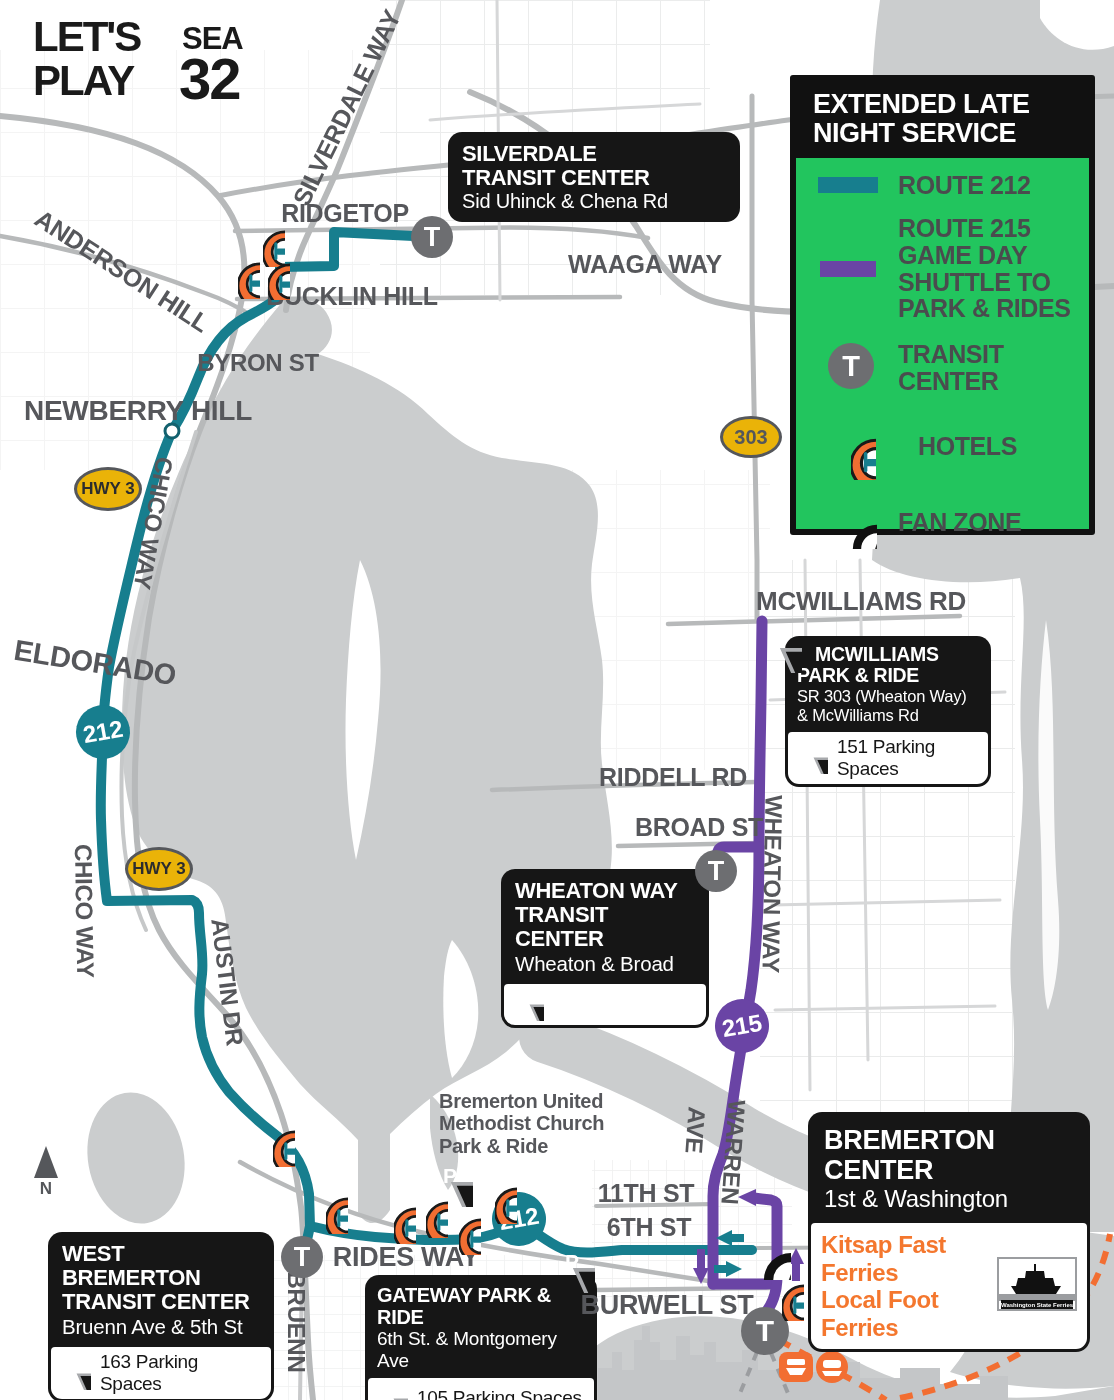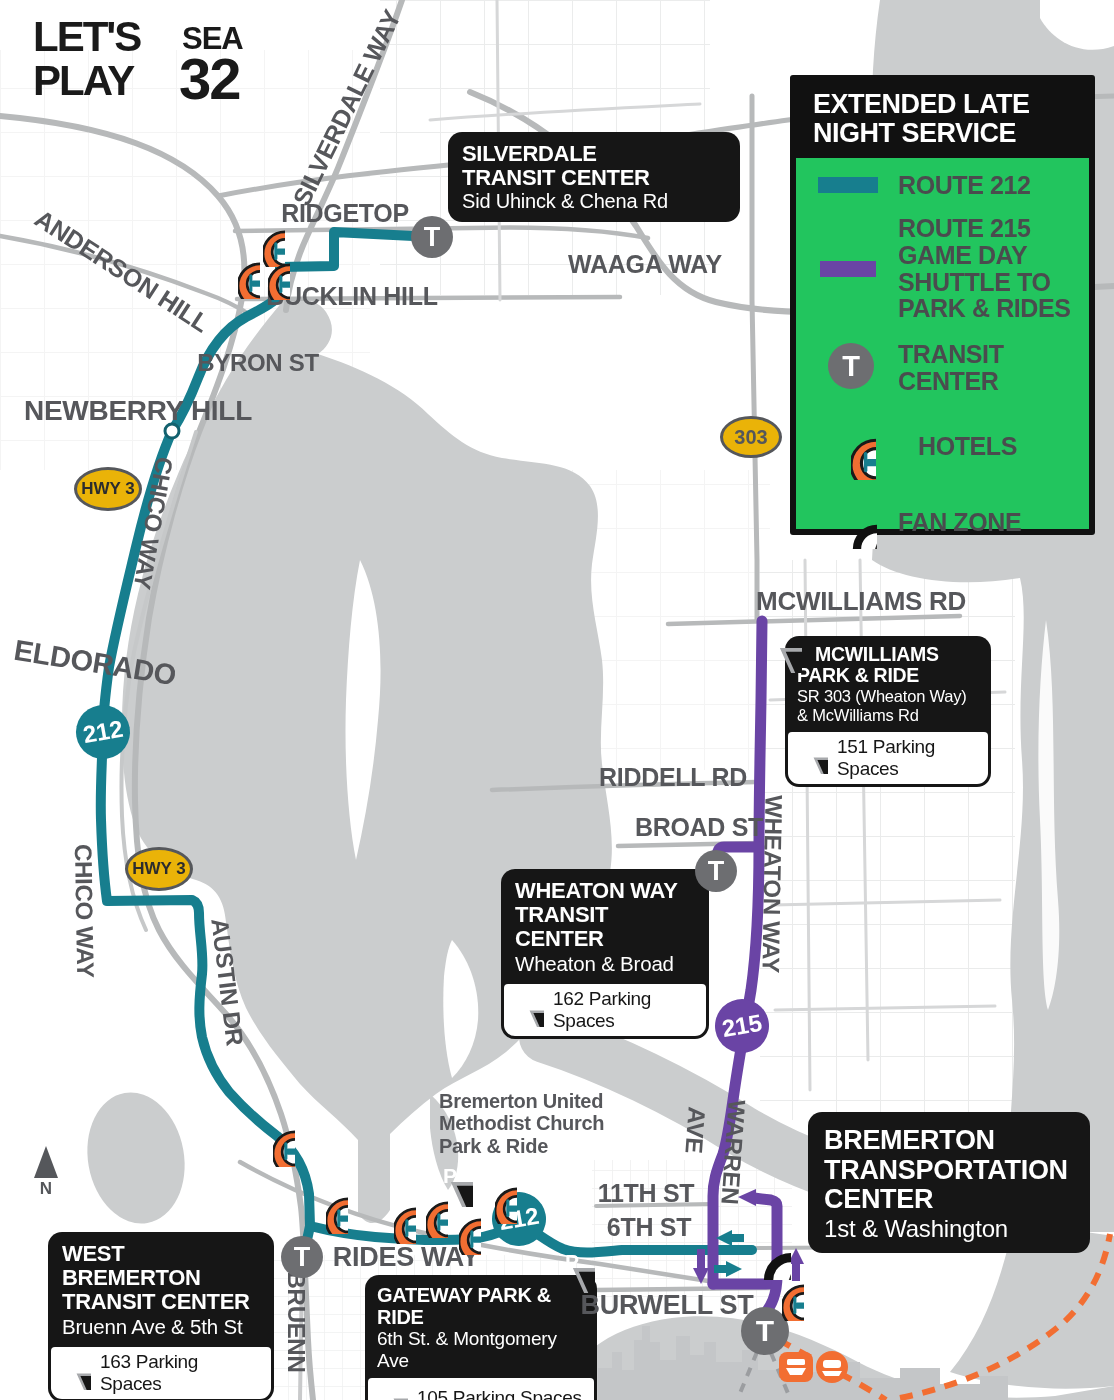--- a/index.html
+++ b/index.html
@@ -222,30 +222,46 @@
       <span class="t" style="font-size:22px">TRANSIT CENTER</span>
       <span class="s" style="font-size:20.5px">Wheaton &amp; Broad</span>
     </div>
     <div class="strip">
       <span class="strip-p">
         <svg width="30" height="33" viewBox="-24 -24 48 52">
             <use href="#sym-ppin"></use>
           </svg>
         <span class="pletter" style="font-size:15px">P</span>
       </span>
-      <span class="strip-text">162 Parking Spaces</span>
     </div>
   </div>
 
   <div class="callout" style="left:808px;top:1112px;width:282px;">
     <div class="head" style="padding:14px 16px 10px;">
       <span class="t" style="font-size:27px">BREMERTON</span>
-      <span class="t" style="font-size:27px">TRANSPORTATION</span>
       <span class="t" style="font-size:27px">CENTER</span>
       <span class="s" style="font-size:24px">1st &amp; Washington</span>
+    </div>
+    <div class="strip" style="padding:8px 10px;gap:10px;">
+      <span style="font-weight:bold;color:#F4772E;font-size:24px;line-height:1.15;letter-spacing:-0.4px;">
+        <span style="display:block">Kitsap Fast Ferries</span>
+        <span style="display:block">Local Foot Ferries</span>
+      </span>
+      <span class="wsflogo">
+        <svg width="80" height="54" viewBox="0 0 80 54">
+          <rect x="1" y="1" width="78" height="52" fill="#fff" stroke="#9B9DA0" stroke-width="2"></rect>
+          <path d="M14,29 L64,29 L59,37 L19,37 Z" fill="#111"></path>
+          <path d="M21,21 L56,21 L58,29 L19,29 Z" fill="#111"></path>
+          <path d="M29,14 L47,14 L48,21 L28,21 Z" fill="#111"></path>
+          <path d="M38,7 L38,14" stroke="#111" stroke-width="2"></path>
+          <rect x="2" y="37" width="76" height="7" fill="#9B9DA0"></rect>
+          <rect x="4" y="43" width="72" height="9" fill="#111"></rect>
+          <text x="40" y="50" text-anchor="middle" fill="#fff" font-size="6" font-weight="bold" font-family="Liberation Sans, sans-serif">Washington State Ferries</text>
+        </svg>
+      </span>
     </div>
   </div>
 
   <div class="callout" style="left:48px;top:1232px;width:226px;">
     <div class="head">
       <span class="t" style="font-size:22px">WEST BREMERTON</span>
       <span class="t" style="font-size:22px">TRANSIT CENTER</span>
       <span class="s" style="font-size:20.5px">Bruenn Ave &amp; 5th St</span>
     </div>
     <div class="strip">

